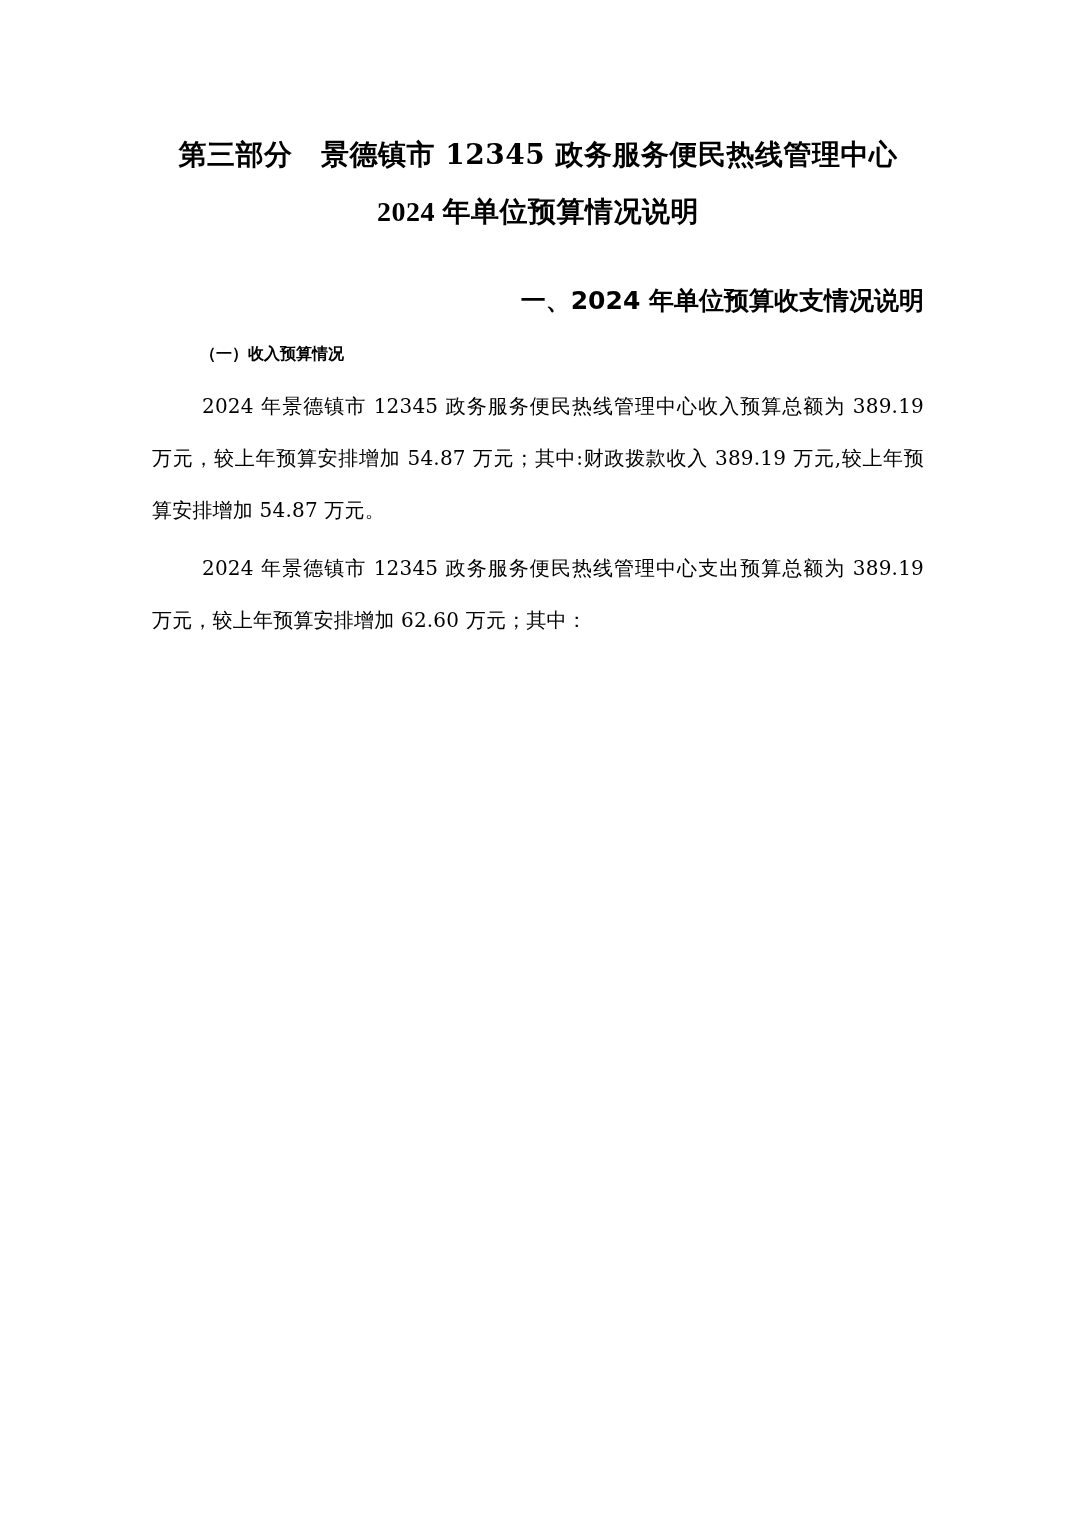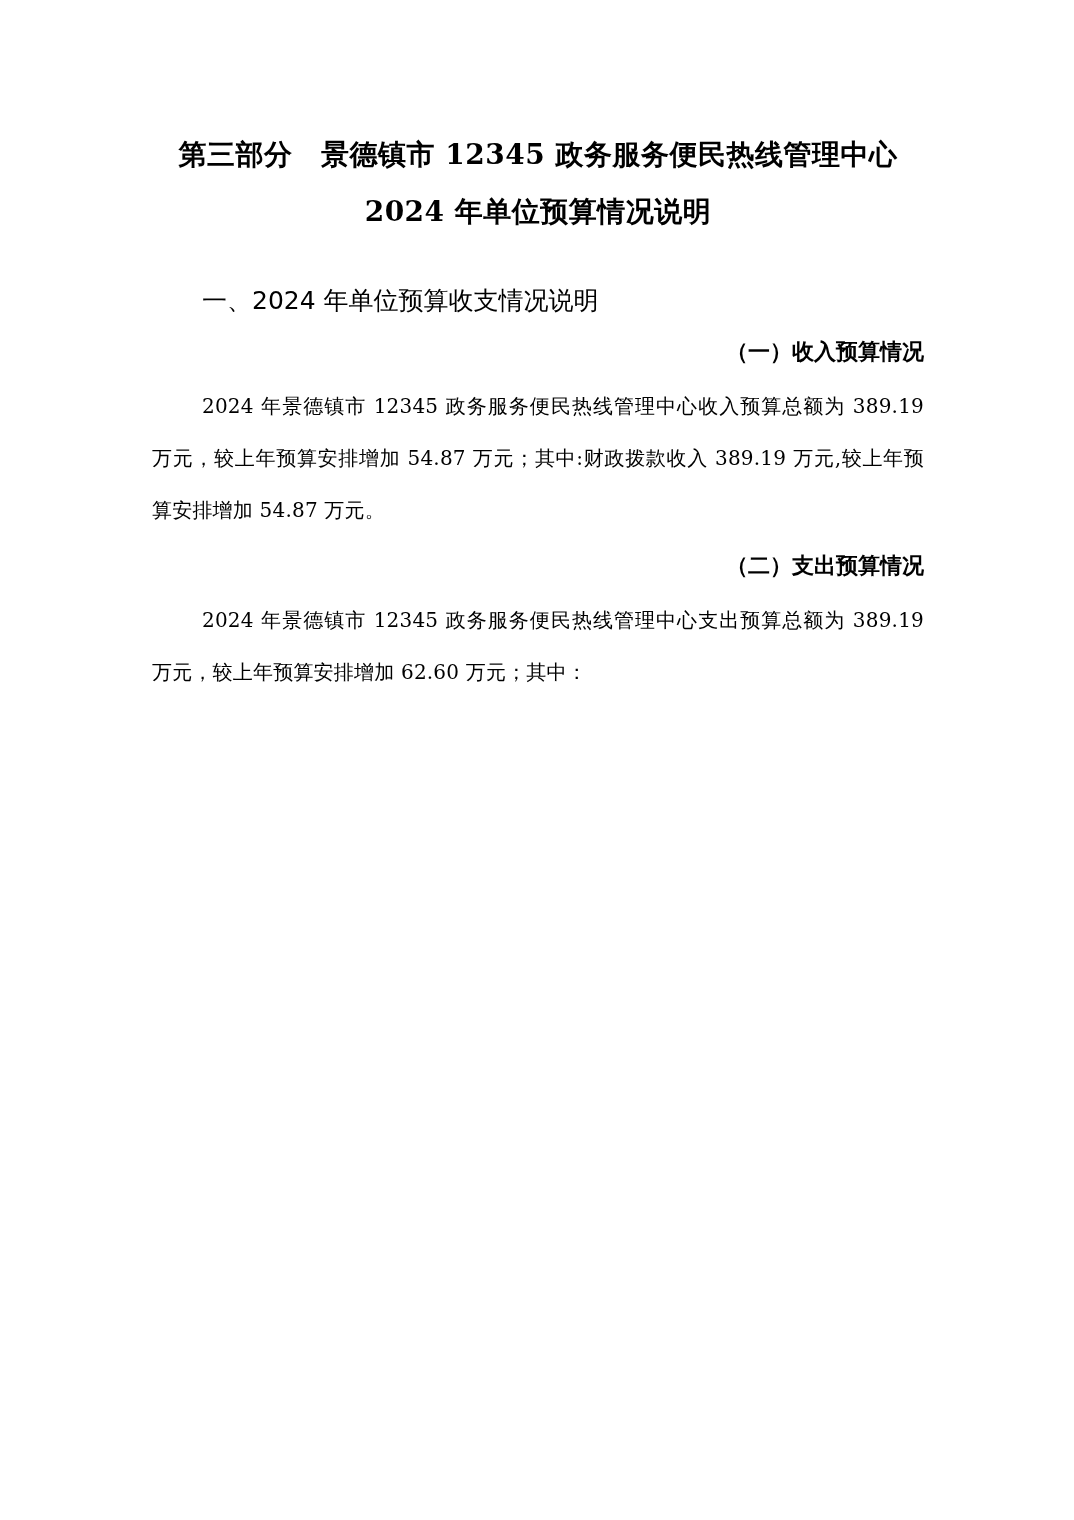--- a/index.html
+++ b/index.html
@@ -26,37 +26,38 @@
     text-align: center;
     font-family: "DejaVu Serif", "Liberation Serif", serif;
     font-weight: bold;
     font-size: 28px;
     line-height: 57px;
     letter-spacing: 0.5px;
     margin: 0 0 4px 0;
   }
   .doc-title .line2 {
     display: block;
+    font-family: Liberation Serif, serif;
   }
   .section-h1 {
     font-family: "DejaVu Sans", "Liberation Sans", sans-serif;
-    font-weight: normal;
+    font-weight: bold;
     font-size: 25px;
     line-height: 54px;
     margin: 34px 0 0 0;
     text-indent: 50px;
+    text-align: right;
   }
   .section-h2 {
-    font-family: Liberation Mono, monospace;
+    font-family: Liberation Serif, serif;
     font-weight: bold;
-    font-size: 22px;
+    font-size: 16px;
     line-height: 52px;
     margin: 0;
     text-indent: 48px;
-    text-align: right;
   }
   p.body-text {
     font-size: 20px;
     line-height: 52px;
     margin: 0;
     text-indent: 50px;
     text-align: justify;
     text-justify: inter-ideograph;
     letter-spacing: 0.2px;
   }
@@ -76,19 +77,18 @@
   </h1>
 
   <h2 class="section-h1">一、2024 年单位预算收支情况说明</h2>
 
   <h3 class="section-h2">（一）收入预算情况</h3>
 
   <p class="body-text">2024 年景德镇市 12345 政务服务便民热线管理中心收入预算总额为 389.19 万元，较上年预算安排增加 54.87 万元；其中:财政拨款收入 389.19 万元,较上年预算安排增加 54.87 万元。</p>
 
   <div class="gap-sm"></div>
 
-  <h3 class="section-h2">（二）支出预算情况</h3>
 
   <p class="body-text">2024 年景德镇市 12345 政务服务便民热线管理中心支出预算总额为 389.19 万元，较上年预算安排增加 62.60 万元；其中：</p>
 
 
 
 </div>
 
 </body></html>

